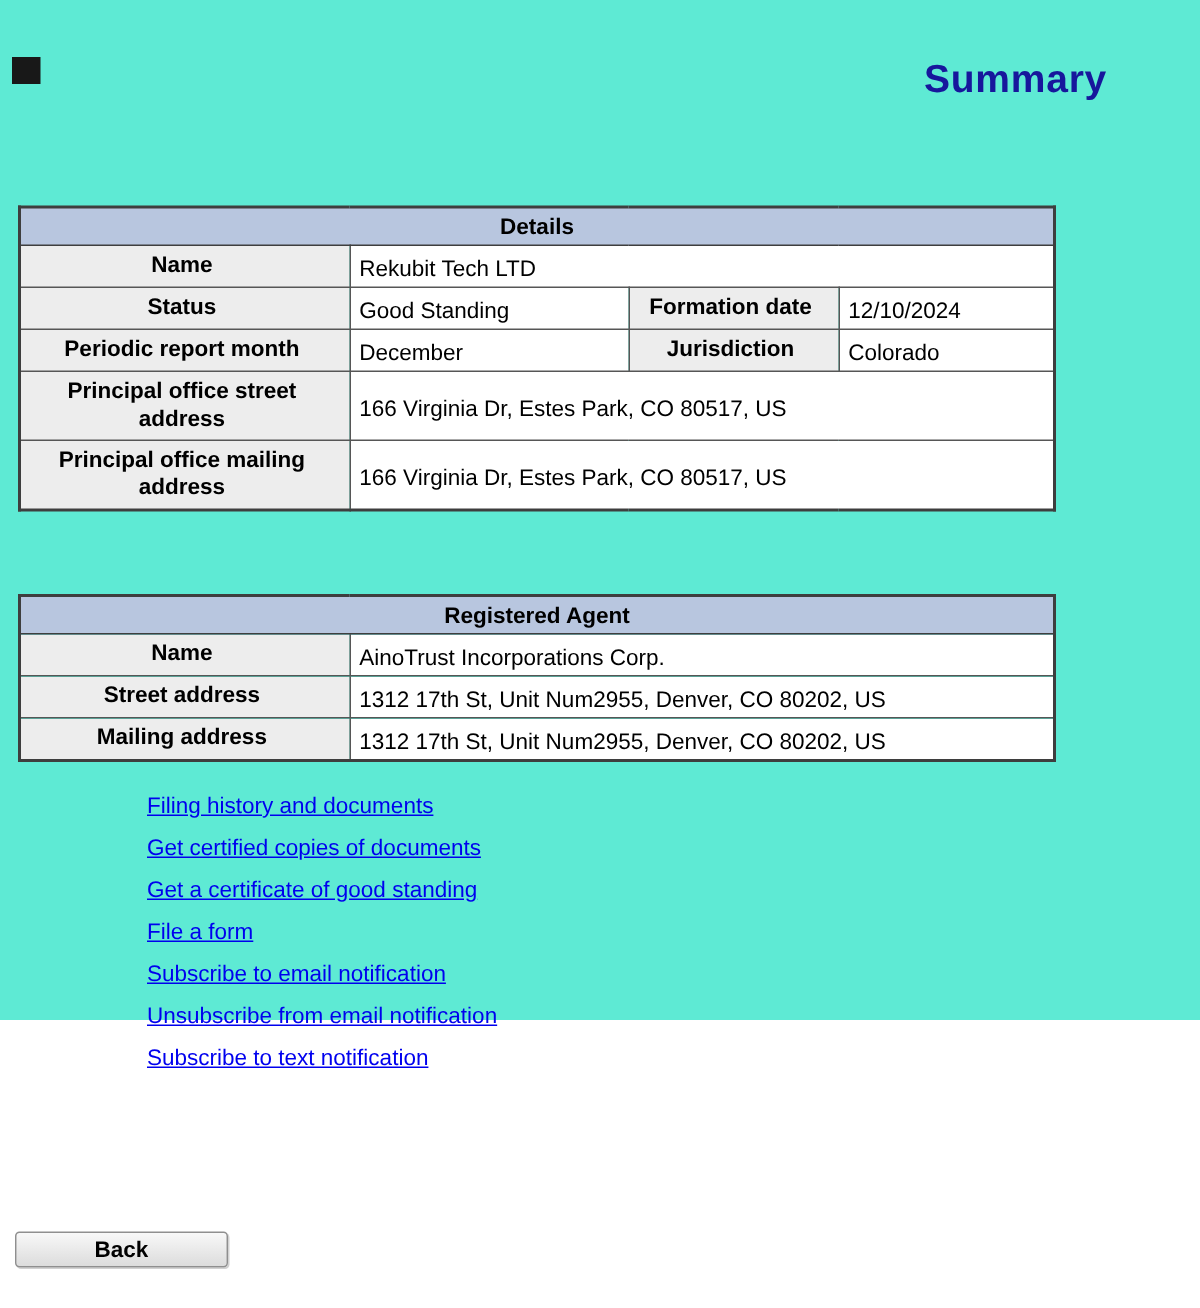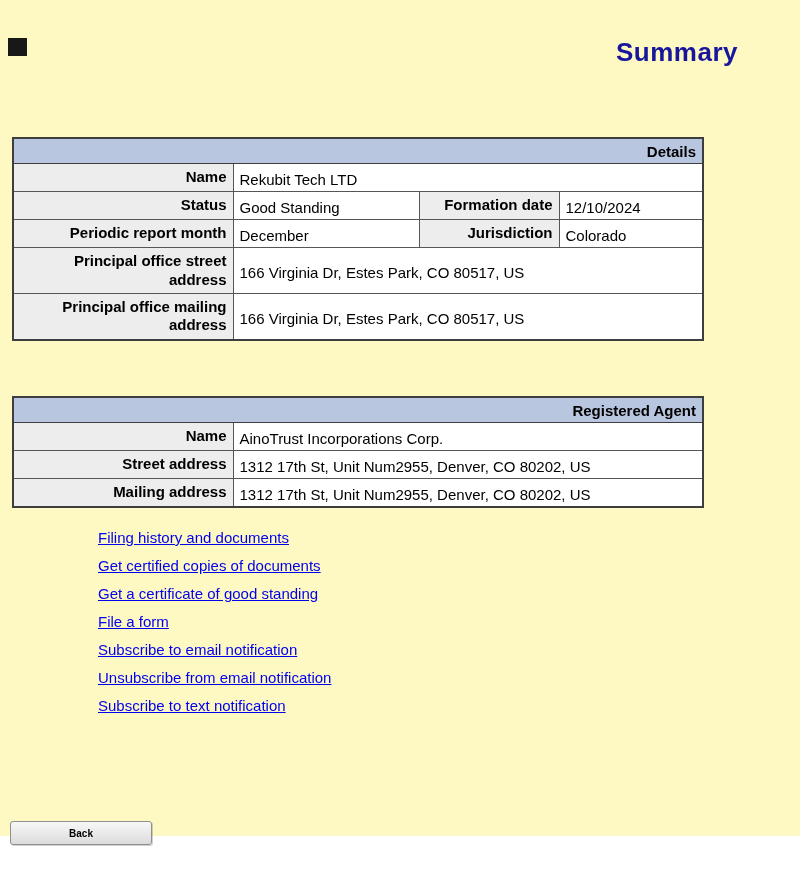--- a/index.html
+++ b/index.html
@@ -1,21 +1,21 @@
 <!DOCTYPE html>
 <html><head>
 <meta charset="utf-8">
 <style>
   html, body { margin:0; padding:0; background:#ffffff; }
   body {
     width:800px; height:872px;
     font-family:"Liberation Sans", sans-serif;
     position:relative; overflow:hidden;
   }
-  .page { position:relative; width:800px; height:836px; background:#fef9c3; }
+  .page { position:relative; width:800px; height:680px; background:#5eead4; }
 
   .logo-placeholder {
     position:absolute; left:8px; top:38px;
     width:19px; height:18px; background:#181818;
   }
 
   .page-title {
     position:absolute; top:37px; right:62px;
     font-size:26px; font-weight:bold; color:#17179c;
     letter-spacing:0.5px;
@@ -24,28 +24,28 @@
   table.info {
     position:absolute; left:12px; width:690px;
     border-collapse:collapse; table-layout:fixed;
     font-size:15px; color:#000;
     border:2px solid #3e3e3e;
   }
   #details-table { top:137px; }
   #agent-table   { top:396px; }
 
   table.info th.hdr {
-    background:#b8c6df; text-align:right;
+    background:#b8c6df; text-align:center;
     font-size:15px; font-weight:bold;
     padding:3px 6px; height:18px;
     border:1px solid #3e3e3e;
   }
   table.info td { border:1px solid #565656; overflow:hidden; }
   td.lbl {
-    background:#ededed; font-weight:bold; text-align:right;
+    background:#ededed; font-weight:bold; text-align:center;
     padding:2px 6px 2px 2px; line-height:1.25;
   }
   td.val { background:#ffffff; padding:6px 4px 2px 6px; }
   tr.std  { height:28px; }
   tr.tall { height:46px; }
   tr.hdr-row { height:24px; }
 
   .links {
     position:absolute; left:50px; top:530px;margin-left:48px;
   }
@@ -55,21 +55,21 @@
     color:#0000ee; text-decoration:underline; cursor:pointer;
   }
 
   .back-button {
     position:absolute; left:10px; top:821px;
     width:142px; height:24px;
     background:linear-gradient(#f8f8f8, #dcdcdc);
     border:1px solid #8f8f8f; border-radius:3px;
     box-shadow:1px 1px 0 rgba(0,0,0,0.18);
     font-family:"Liberation Sans", sans-serif;
-    font-size:10px; font-weight:bold; color:#000;
+    font-size:15px; font-weight:bold; color:#000;
     text-align:center; cursor:pointer;
   }
 </style>
 </head>
 <body>
 
 <div class="page">
 
   <div class="logo-placeholder"></div>
 

